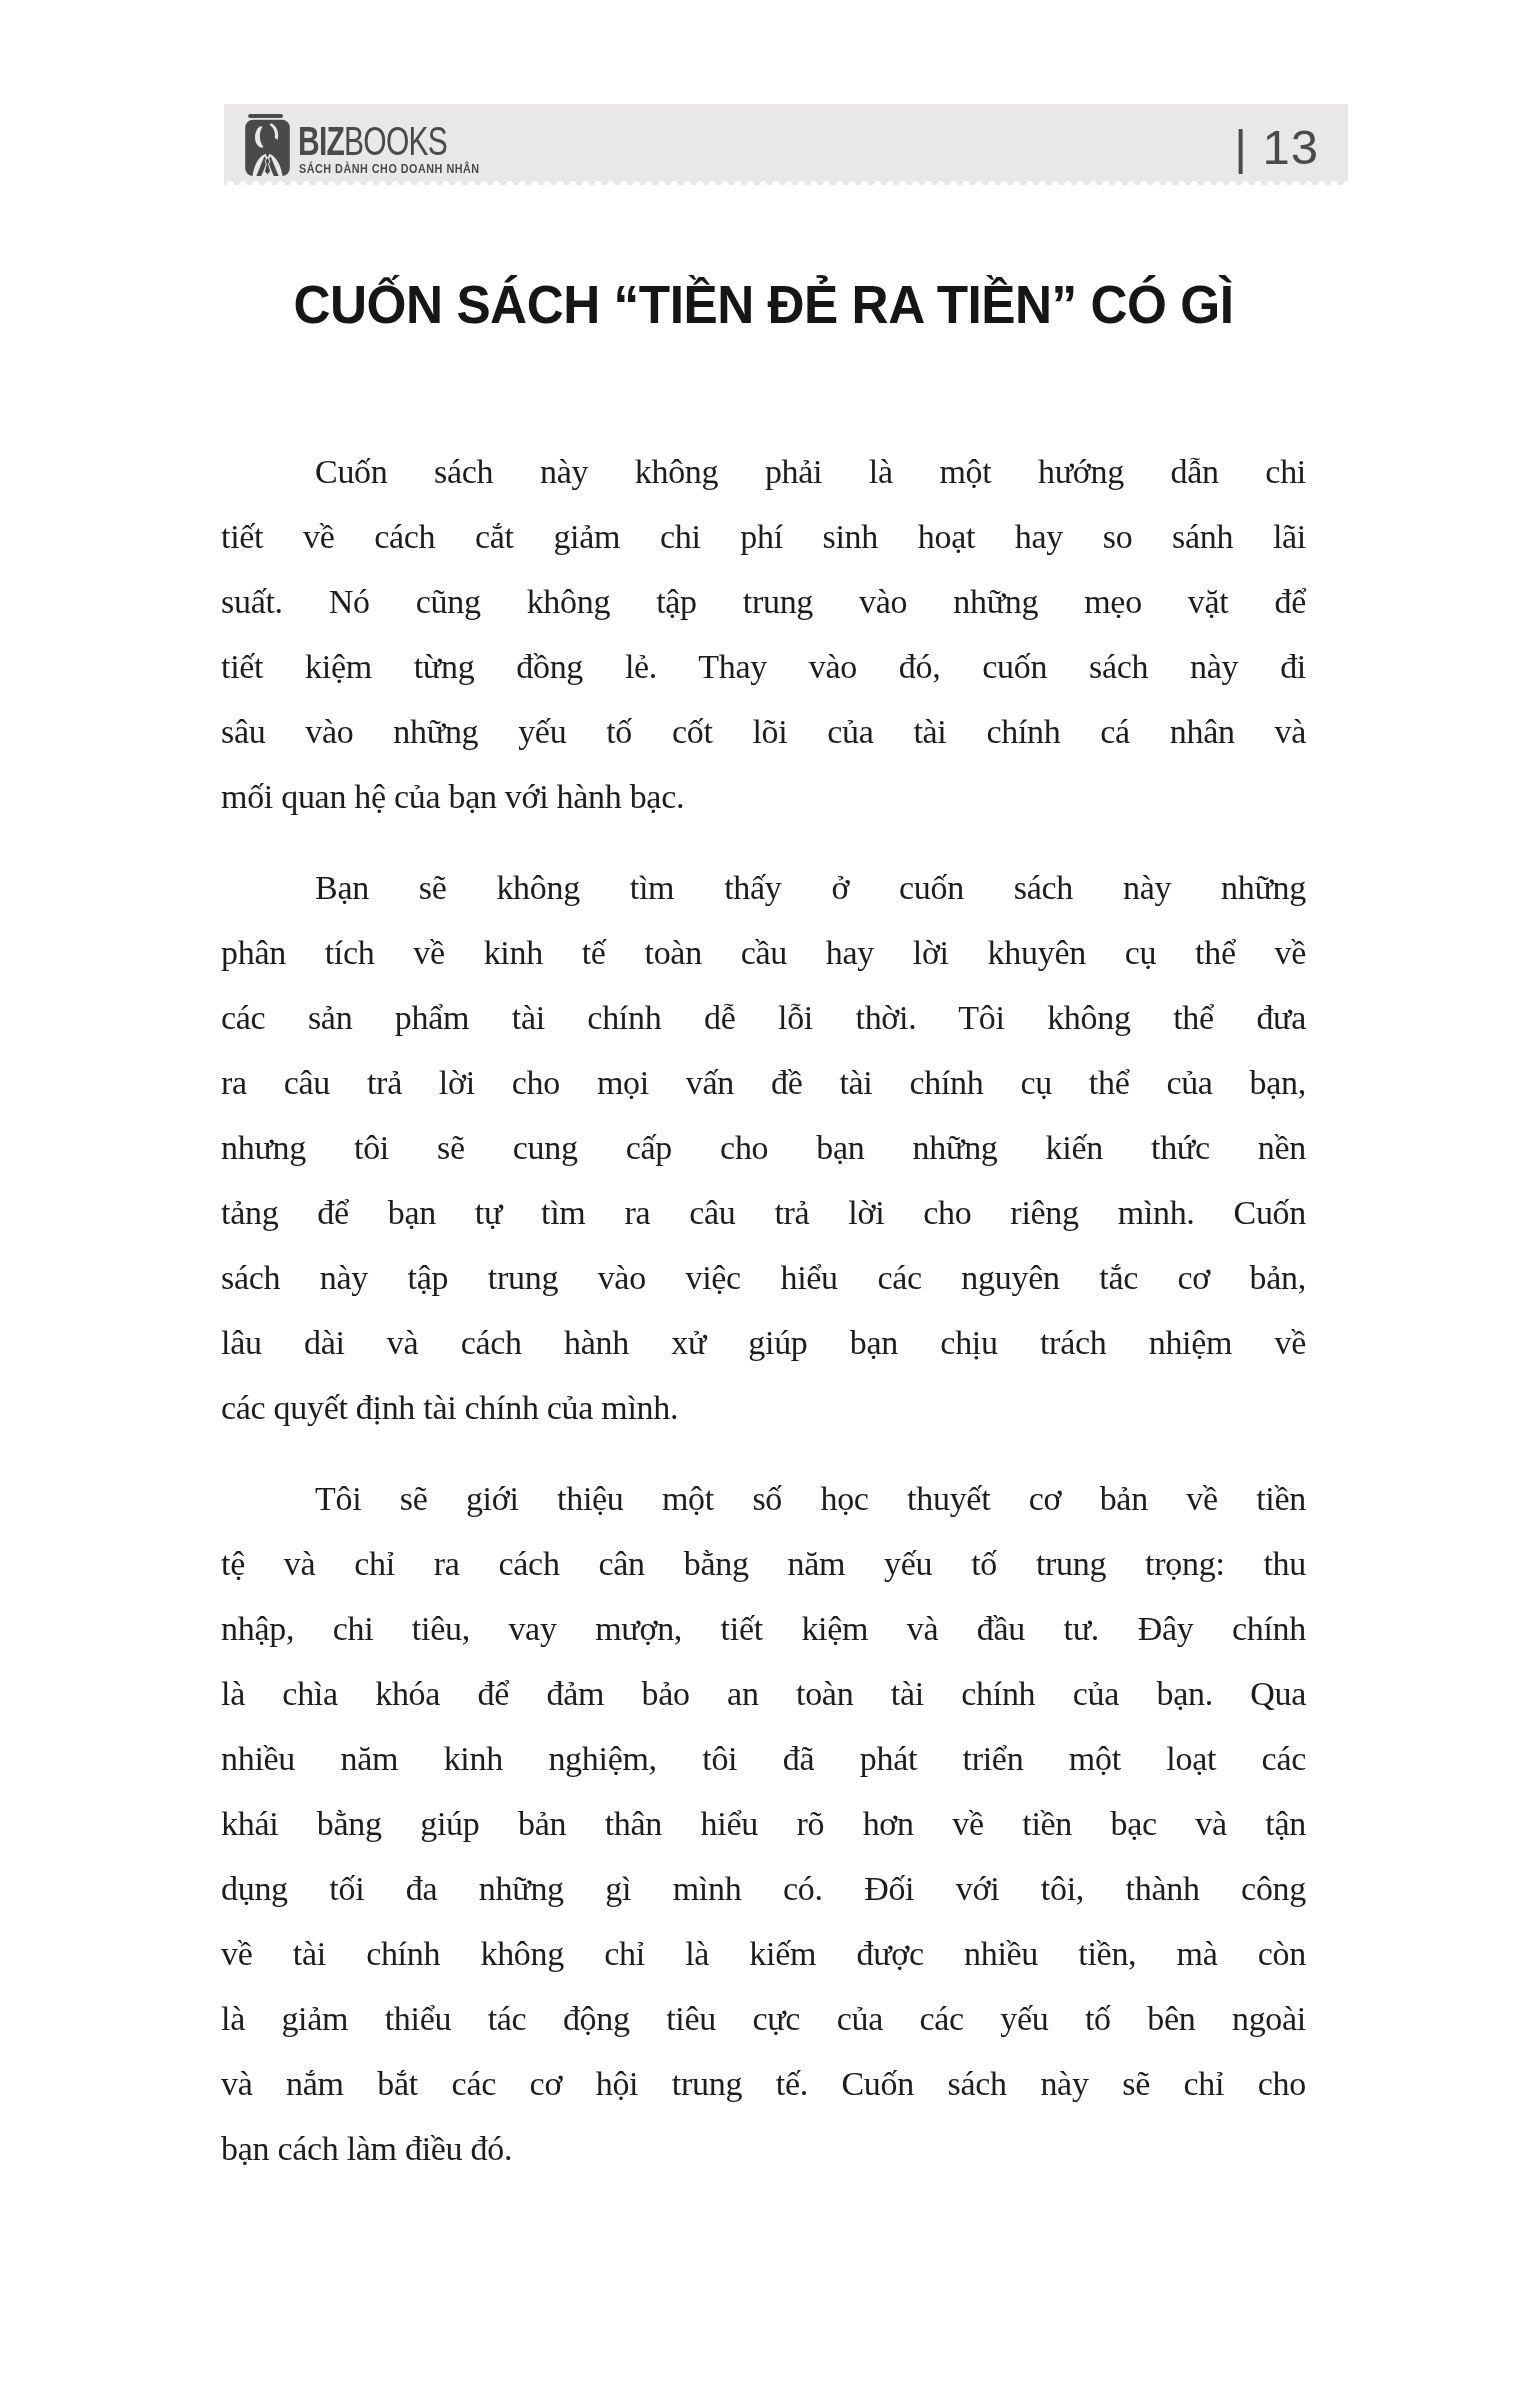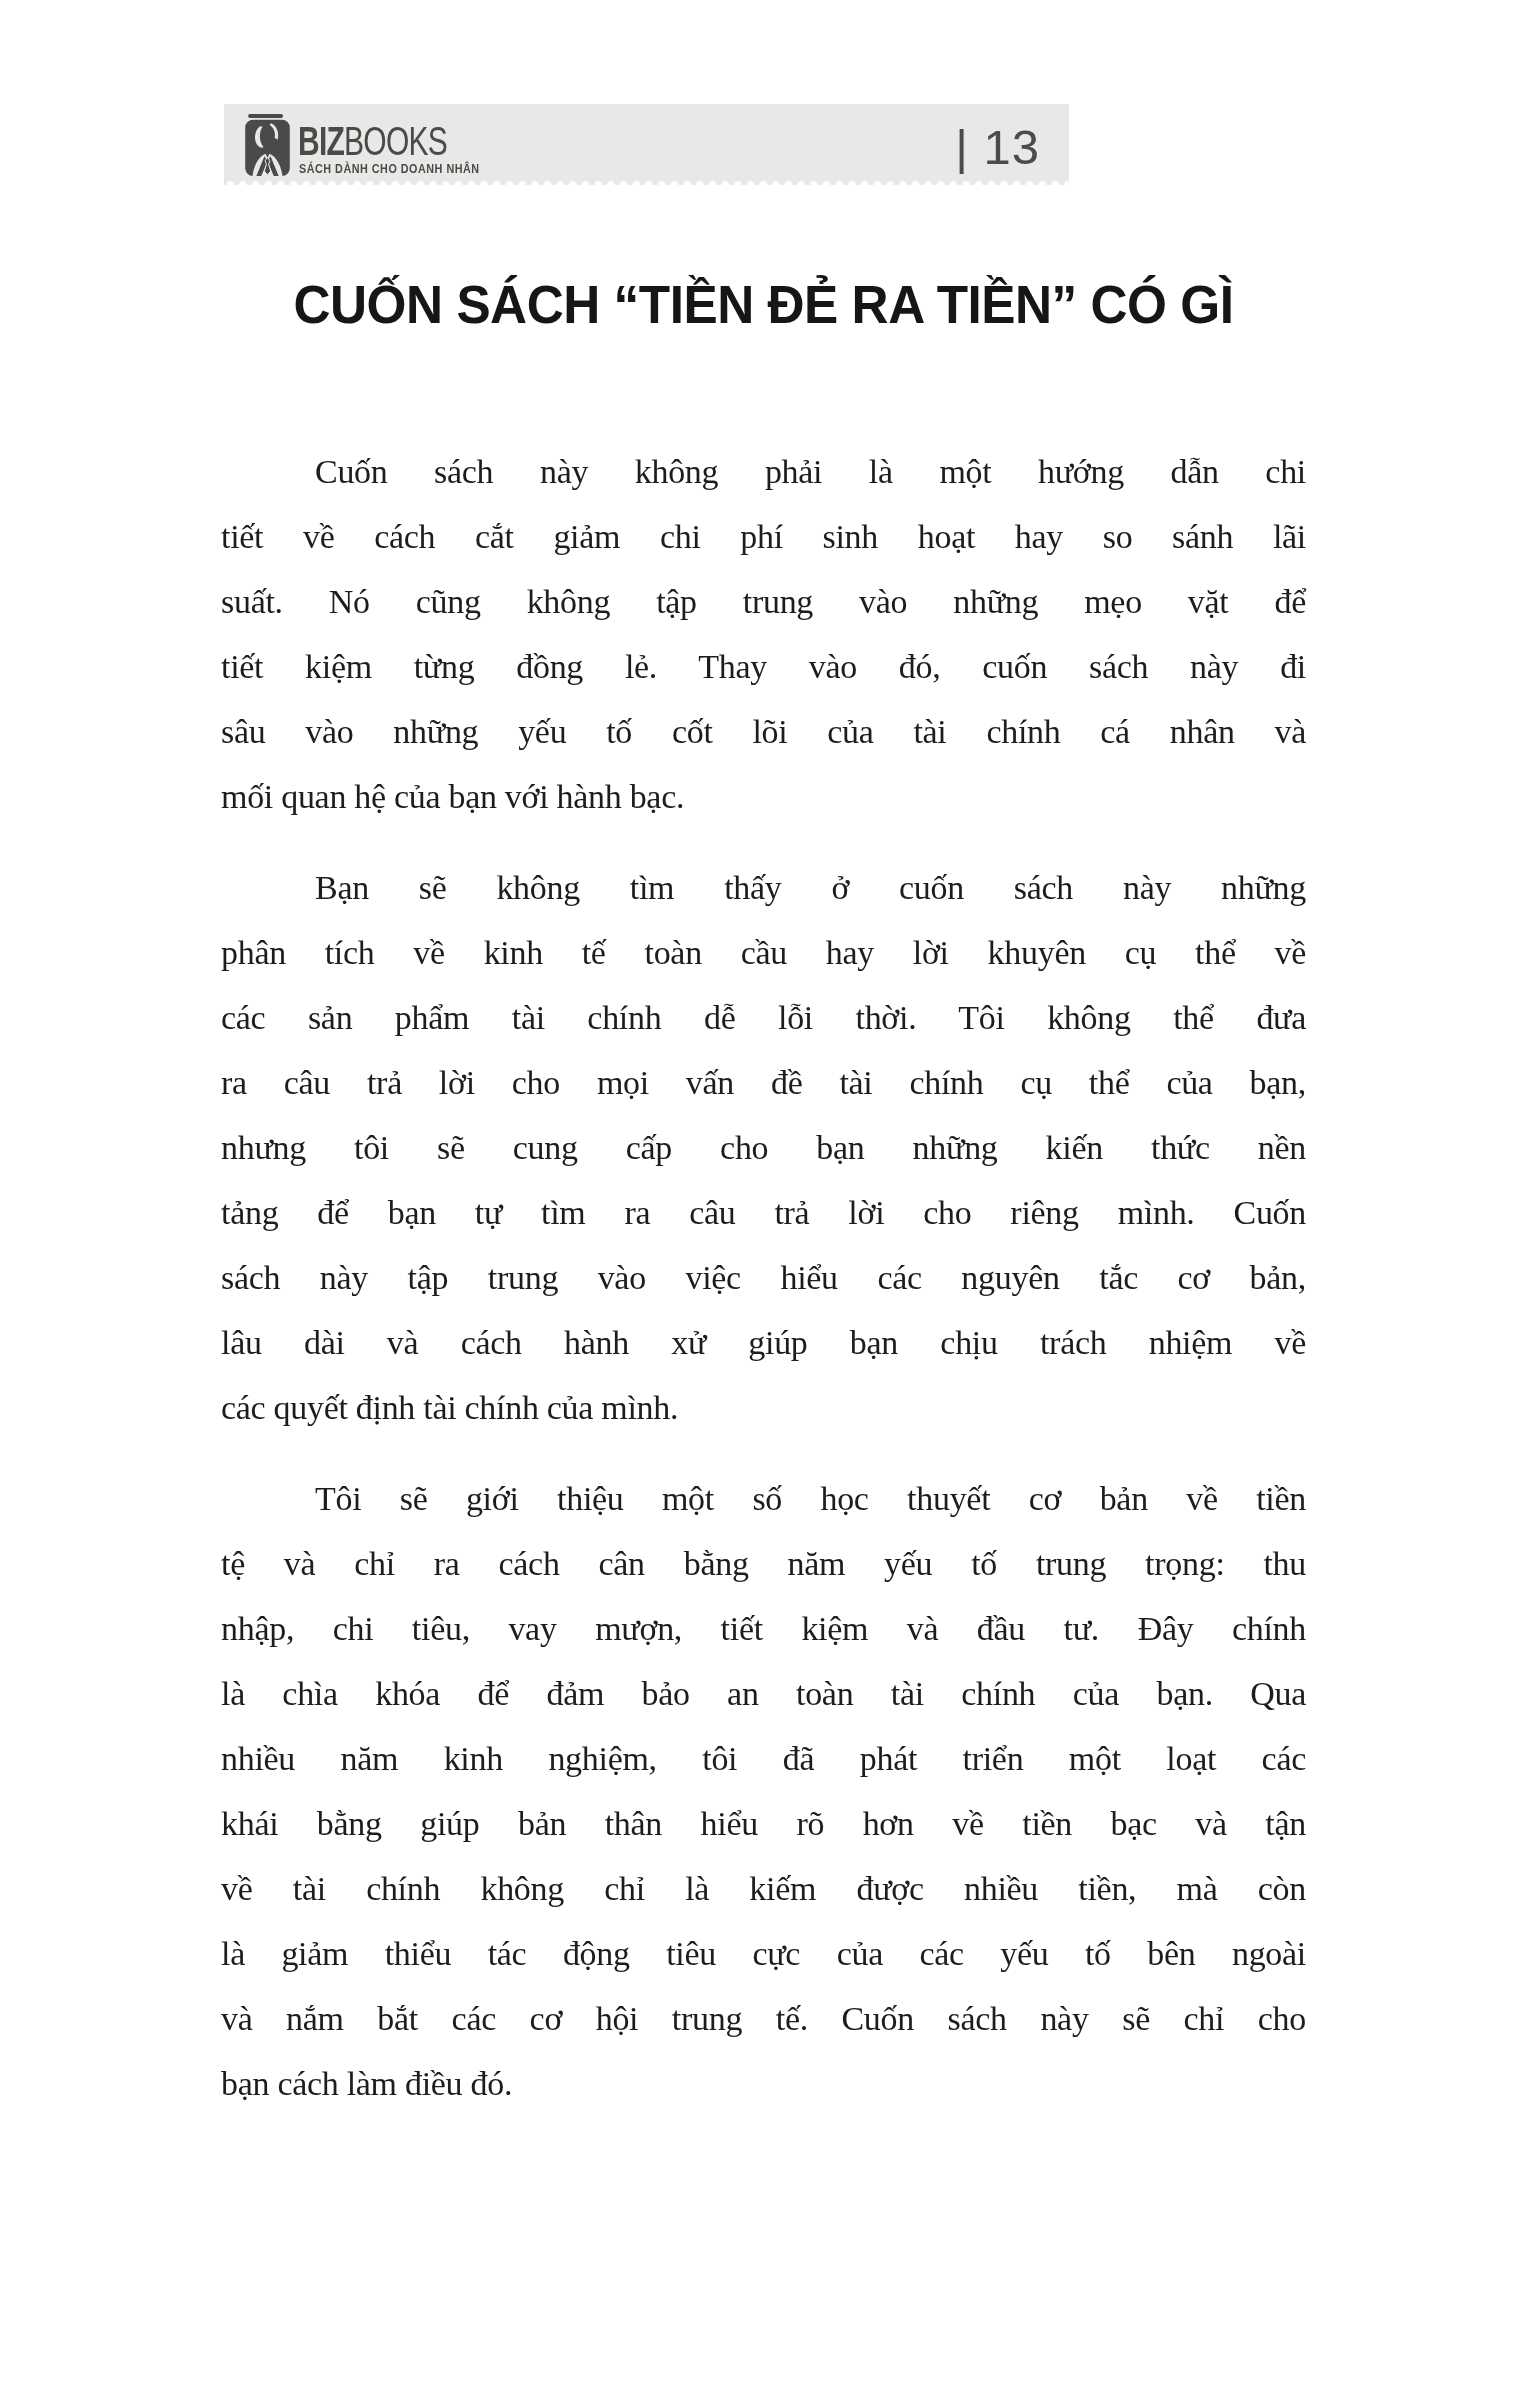--- a/index.html
+++ b/index.html
@@ -6,21 +6,21 @@
   .page{
     position:relative;
     width:1521px;height:2408px;
     background:#ffffff;
     overflow:hidden;
     font-family:"Liberation Serif", serif;
   }
 
   
   .header{
-    position:absolute;left:224px;top:104px;width:845px;height:81px;
+    position:absolute;left:224px;top:104px;width:1124px;height:81px;
     background:#e9e8e6;
   }
   .header::after{ 
     content:"";position:absolute;left:0;right:0;bottom:-4.9px;height:9.8px;
     background-image:radial-gradient(circle at 6.3px 4.9px,#ffffff 3.5px,rgba(255,255,255,0) 4.2px);
     background-size:12.7px 9.8px;background-repeat:repeat-x;
   }
   .logo-icon{position:absolute;left:20.5px;top:9.8px;width:45px;height:62px;display:block;}
   .brand{
     position:absolute;left:74px;top:15.6px;
@@ -122,20 +122,21 @@
         <div class="line">lâu dài và cách hành xử giúp bạn chịu trách nhiệm về</div>
         <div class="line last">các quyết định tài chính của mình.</div>
       </div>
       <div class="paragraph">
         <div class="line first">Tôi sẽ giới thiệu một số học thuyết cơ bản về tiền</div>
         <div class="line">tệ và chỉ ra cách cân bằng năm yếu tố trung trọng: thu</div>
         <div class="line">nhập, chi tiêu, vay mượn, tiết kiệm và đầu tư. Đây chính</div>
         <div class="line">là chìa khóa để đảm bảo an toàn tài chính của bạn. Qua</div>
         <div class="line">nhiều năm kinh nghiệm, tôi đã phát triển một loạt các</div>
         <div class="line">khái bằng giúp bản thân hiểu rõ hơn về tiền bạc và tận</div>
+        <div class="line">dụng tối đa những gì mình có. Đối với tôi, thành công</div>
         <div class="line">về tài chính không chỉ là kiếm được nhiều tiền, mà còn</div>
         <div class="line">là giảm thiểu tác động tiêu cực của các yếu tố bên ngoài</div>
         <div class="line">và nắm bắt các cơ hội trung tế. Cuốn sách này sẽ chỉ cho</div>
         <div class="line last">bạn cách làm điều đó.</div>
       </div>
     </main>
 
 </div>
 
 

